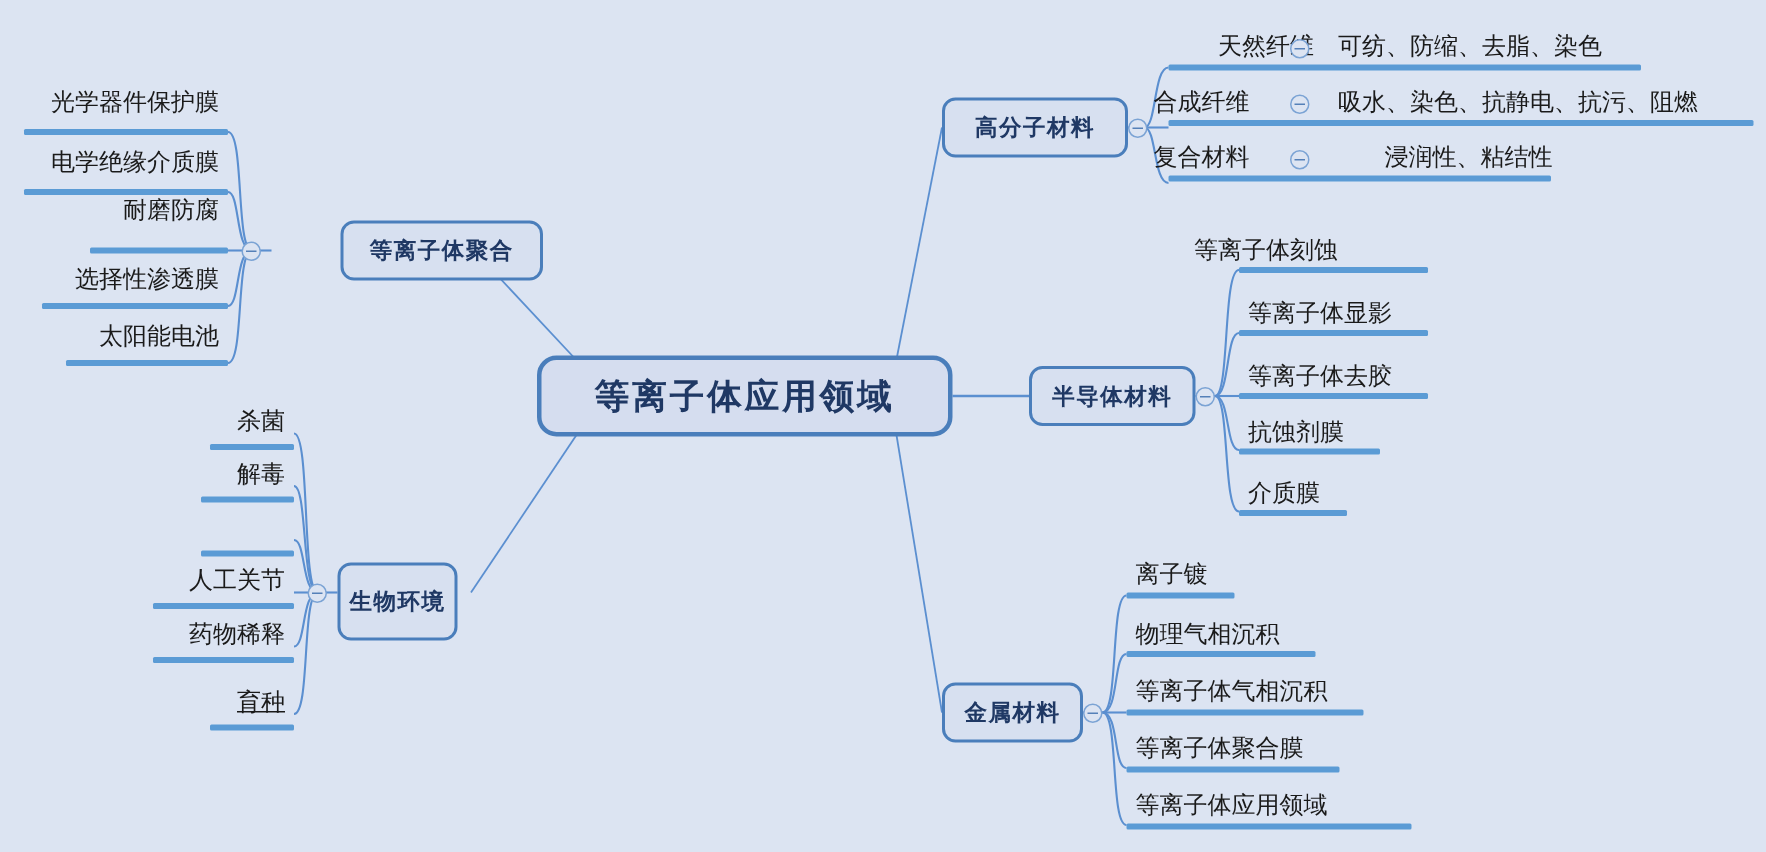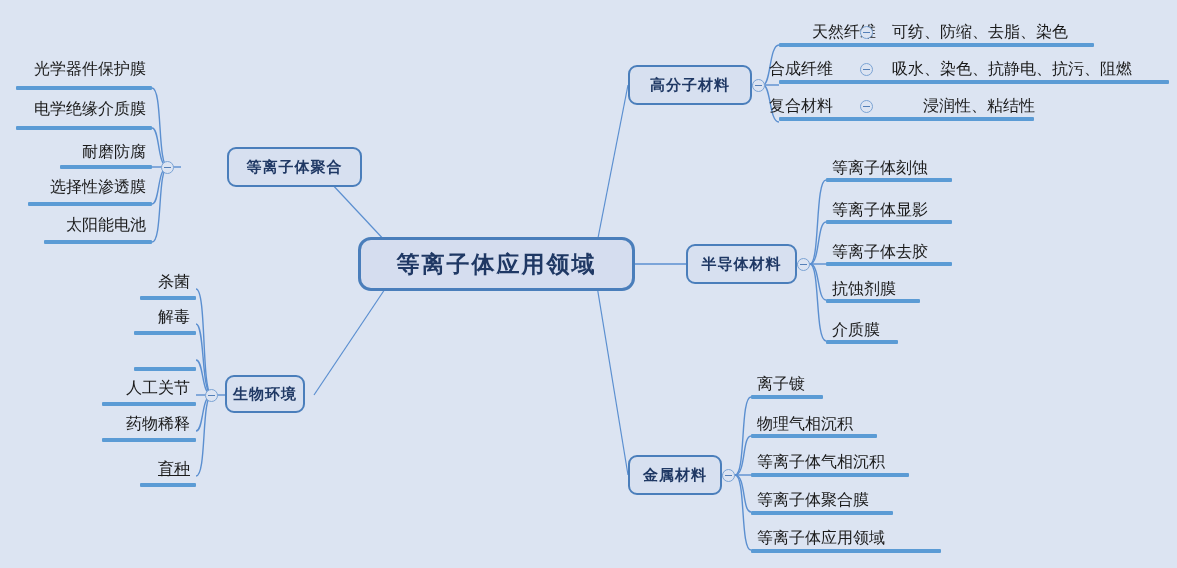--- a/index.html
+++ b/index.html
@@ -186,21 +186,21 @@
   <div class="toggle" style="left:860px; top:100px;"></div>
   <div class="leaf right" style="left:890px; top:94px;margin-left:31px;">
     <span>浸润性、粘结性</span>
   </div>
 
   <div class="node branch" style="left:686px; top:244px; width:111px; height:40px;">
     <span>半导体材料</span>
   </div>
   <div class="toggle" style="left:797px; top:258px;"></div>
 
-  <div class="leaf right" style="left:830px; top:156px;">
+  <div class="leaf right" style="left:794px; top:156px;">
     <span>等离子体刻蚀</span>
   </div>
   <div class="uline" style="left:826px; top:178px; width:126px;"></div>
 
   <div class="leaf right" style="left:830px; top:198px;">
     <span>等离子体显影</span>
   </div>
   <div class="uline" style="left:826px; top:220px; width:126px;"></div>
 
   <div class="leaf right" style="left:830px; top:240px;">
@@ -256,36 +256,36 @@
   <div class="leaf left" style="left:0px; top:57px; width:148px;">
     <span>光学器件保护膜</span>
   </div>
   <div class="uline" style="left:16px; top:86px; width:136px;"></div>
 
   <div class="leaf left" style="left:0px; top:97px; width:148px;">
     <span>电学绝缘介质膜</span>
   </div>
   <div class="uline" style="left:16px; top:126px; width:136px;"></div>
 
-  <div class="leaf left" style="left:0px; top:140px; width:148px;font-family:Liberation Serif, serif;">
+  <div class="leaf left" style="left:0px; top:129px; width:148px;font-family:Liberation Serif, serif;">
     <span>耐磨防腐</span>
   </div>
   <div class="uline" style="left:60px; top:165px; width:92px;"></div>
 
   <div class="leaf left" style="left:0px; top:175px; width:148px;">
     <span>选择性渗透膜</span>
   </div>
   <div class="uline" style="left:28px; top:202px; width:124px;"></div>
 
   <div class="leaf left" style="left:0px; top:213px; width:148px;">
     <span>太阳能电池</span>
   </div>
   <div class="uline" style="left:44px; top:240px; width:108px;"></div>
 
-  <div class="node branch" style="left:225px; top:375px; width:80px; height:38px;align-items:center;">
+  <div class="node branch" style="left:225px; top:375px; width:80px; height:52px;align-items:center;">
     <span>生物环境</span>
   </div>
   <div class="toggle" style="left:205px; top:389px;"></div>
 
   <div class="leaf left" style="left:44px; top:270px; width:148px;">
     <span>杀菌</span>
   </div>
   <div class="uline" style="left:140px; top:296px; width:56px;"></div>
 
   <div class="leaf left" style="left:44px; top:305px; width:148px;">

